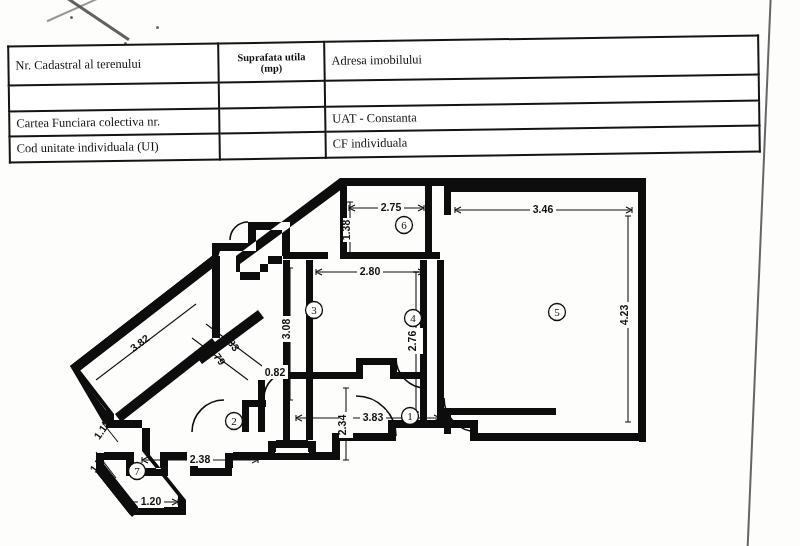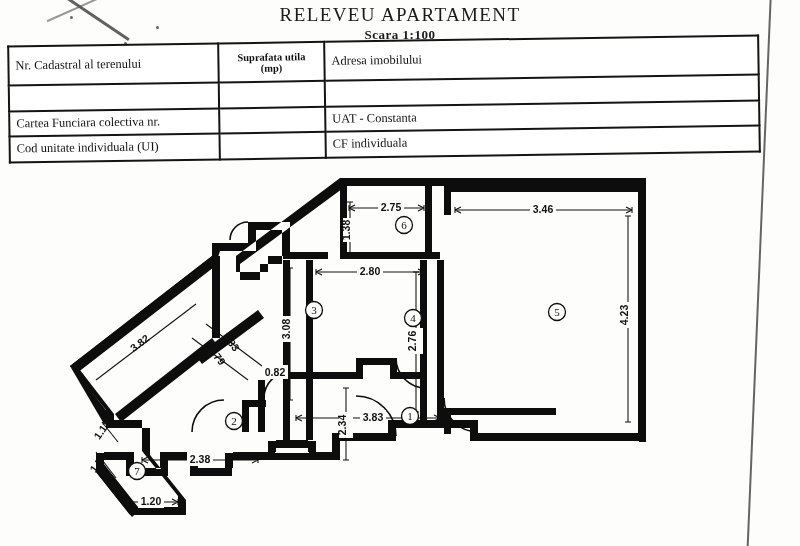--- a/index.html
+++ b/index.html
@@ -153,24 +153,20 @@
   <div class="scan-smudge-a"></div>
   <div class="scan-smudge-b"></div>
   <div class="scan-dot" style="left:124px; top:42px;"></div>
   <div class="scan-dot" style="left:156px; top:26px;"></div>
   <div class="scan-dot" style="left:70px;  top:16px;"></div>
   <div class="scan-band" style="left:300px; top:60px; width:450px; height:18px;"></div>
   <div class="scan-band" style="left:290px; top:86px; width:460px; height:20px;"></div>
   <div class="scan-band" style="left:180px; top:56px; width:140px; height:14px;"></div>
   <div class="scan-band" style="left:190px; top:84px; width:120px; height:12px;"></div>
 
-  <div class="title-block">
-    <div class="doc-title">RELEVEU APARTAMENT</div>
-    <div class="doc-subtitle">Scara 1:100</div>
-  </div>
 
   <div class="table-wrap">
     <table class="tbl">
       <tbody>
           <tr>
         <td class="col-a cell-label">Nr. Cadastral al terenului</td>
         <td class="col-b">
           <div class="hdr-small">Suprafata utila</div>
           <div class="hdr-small">(mp)</div>
         </td>

